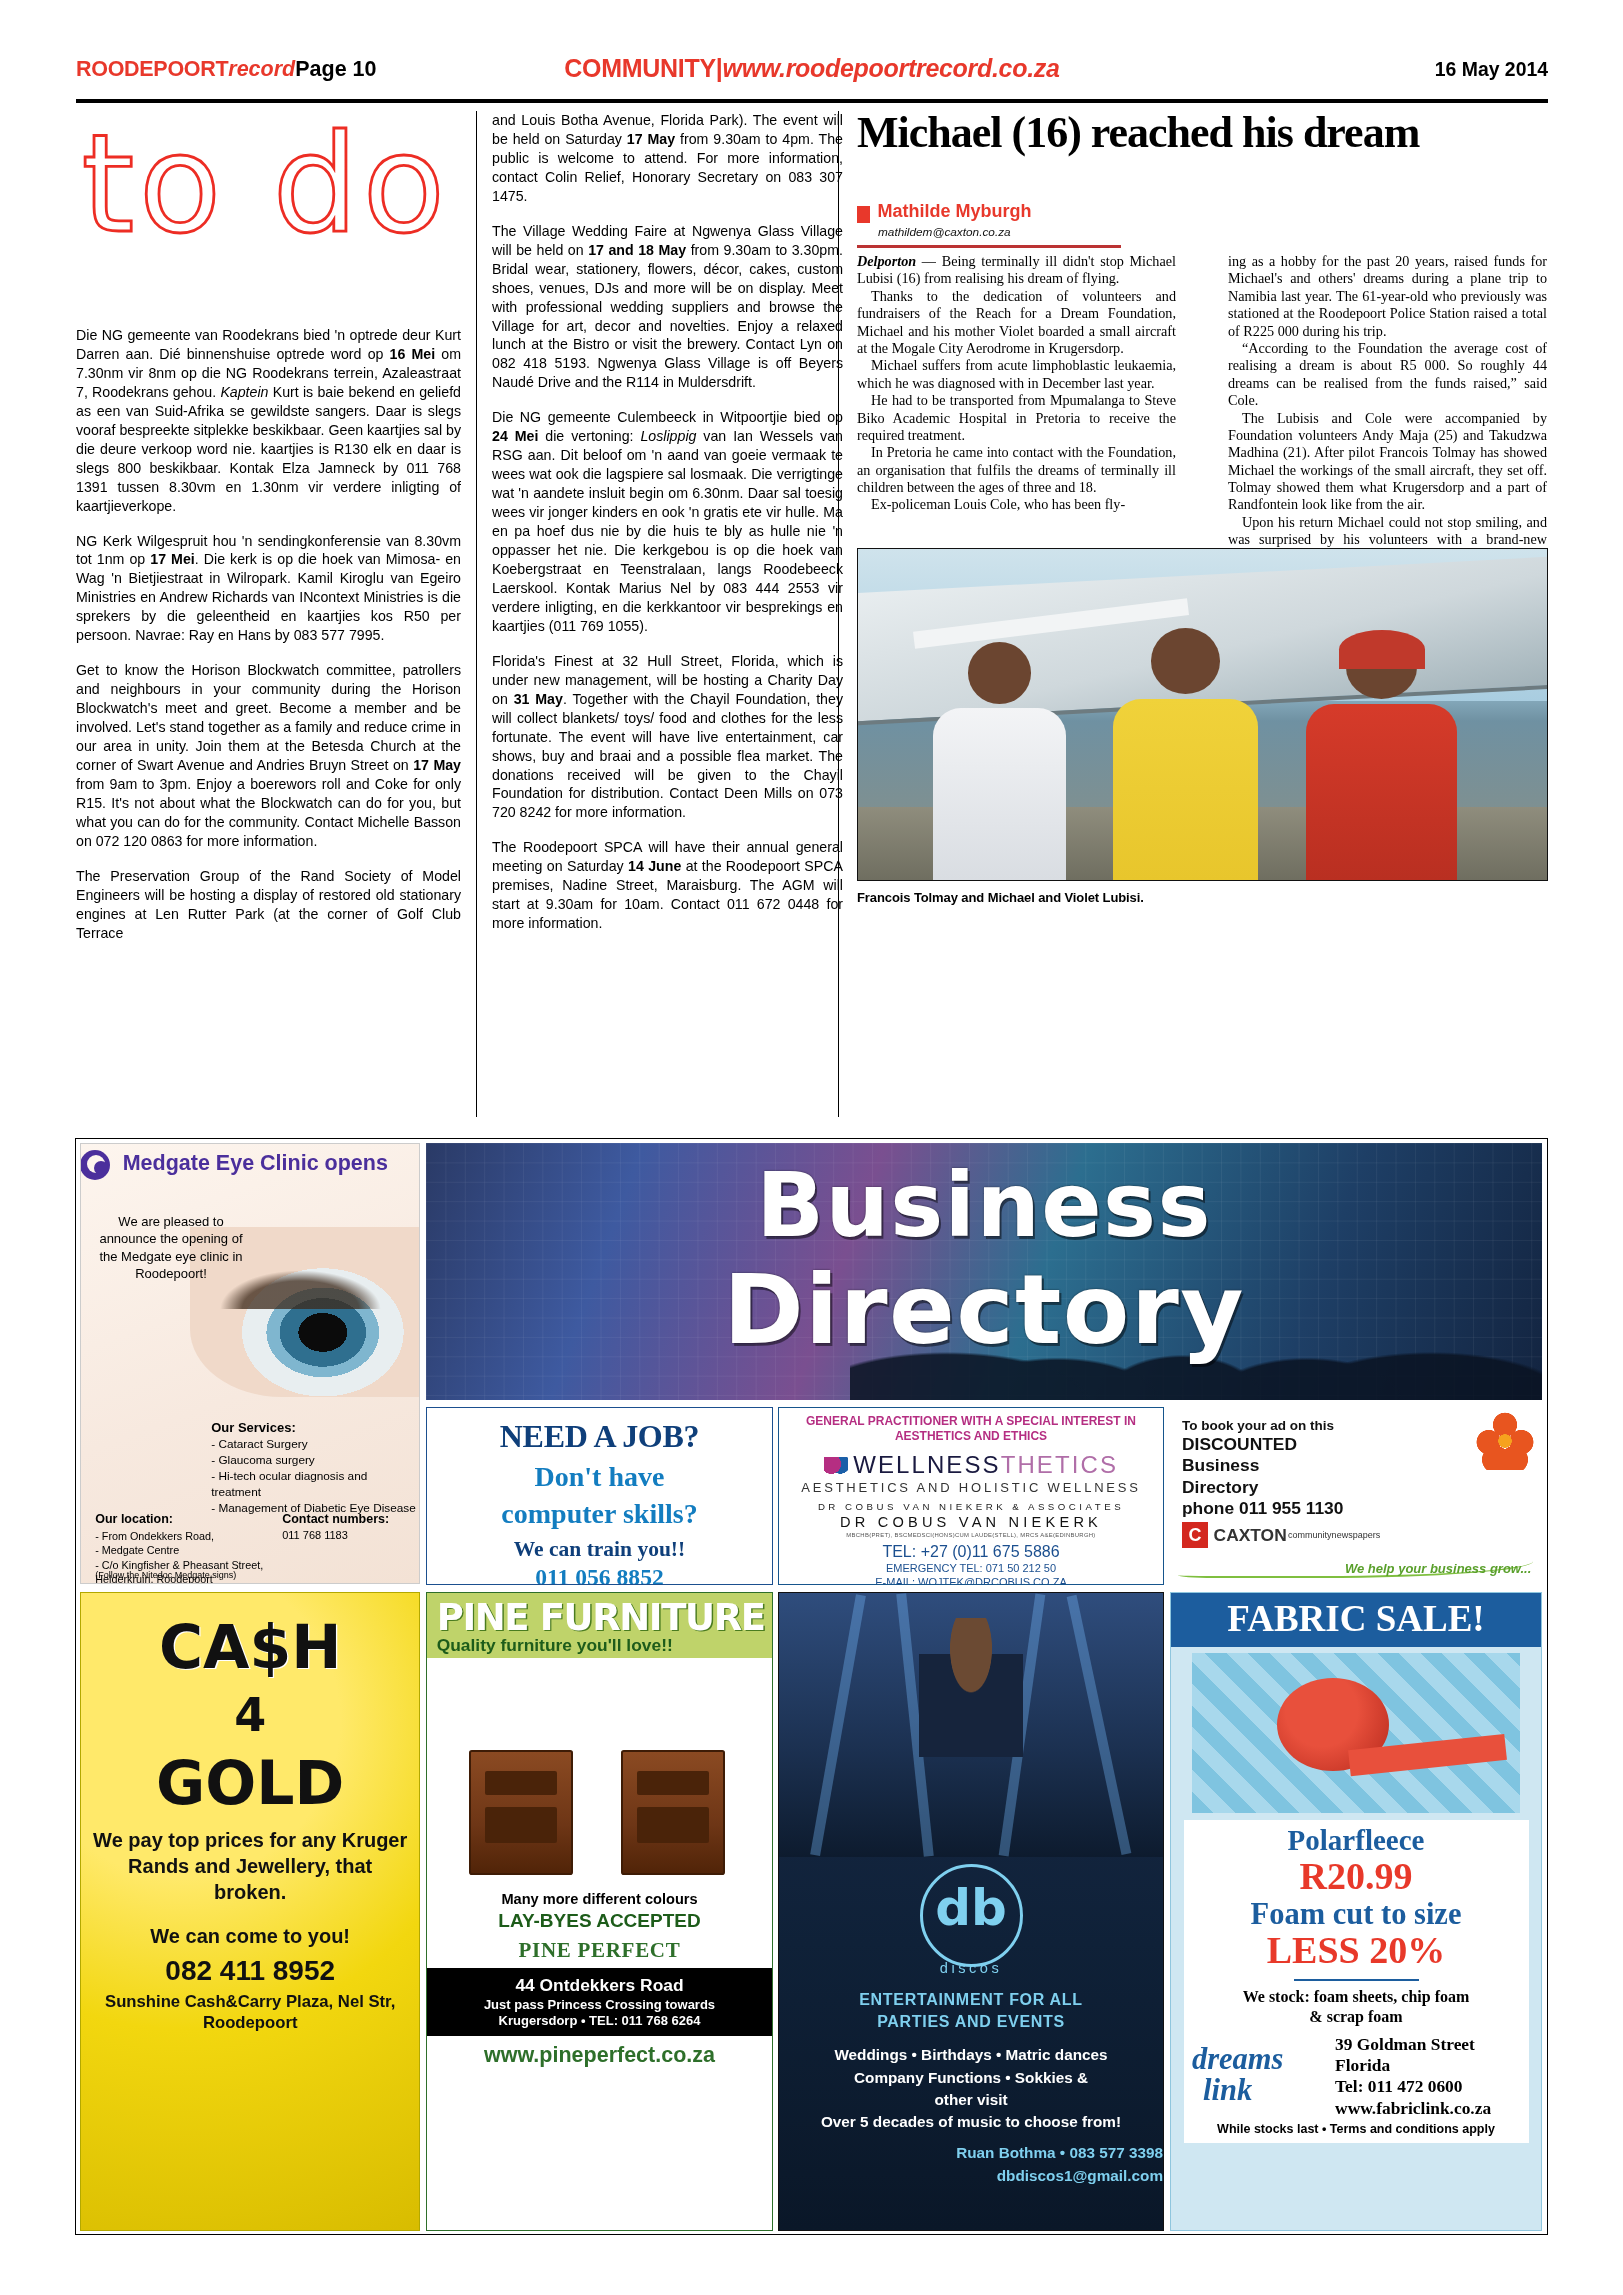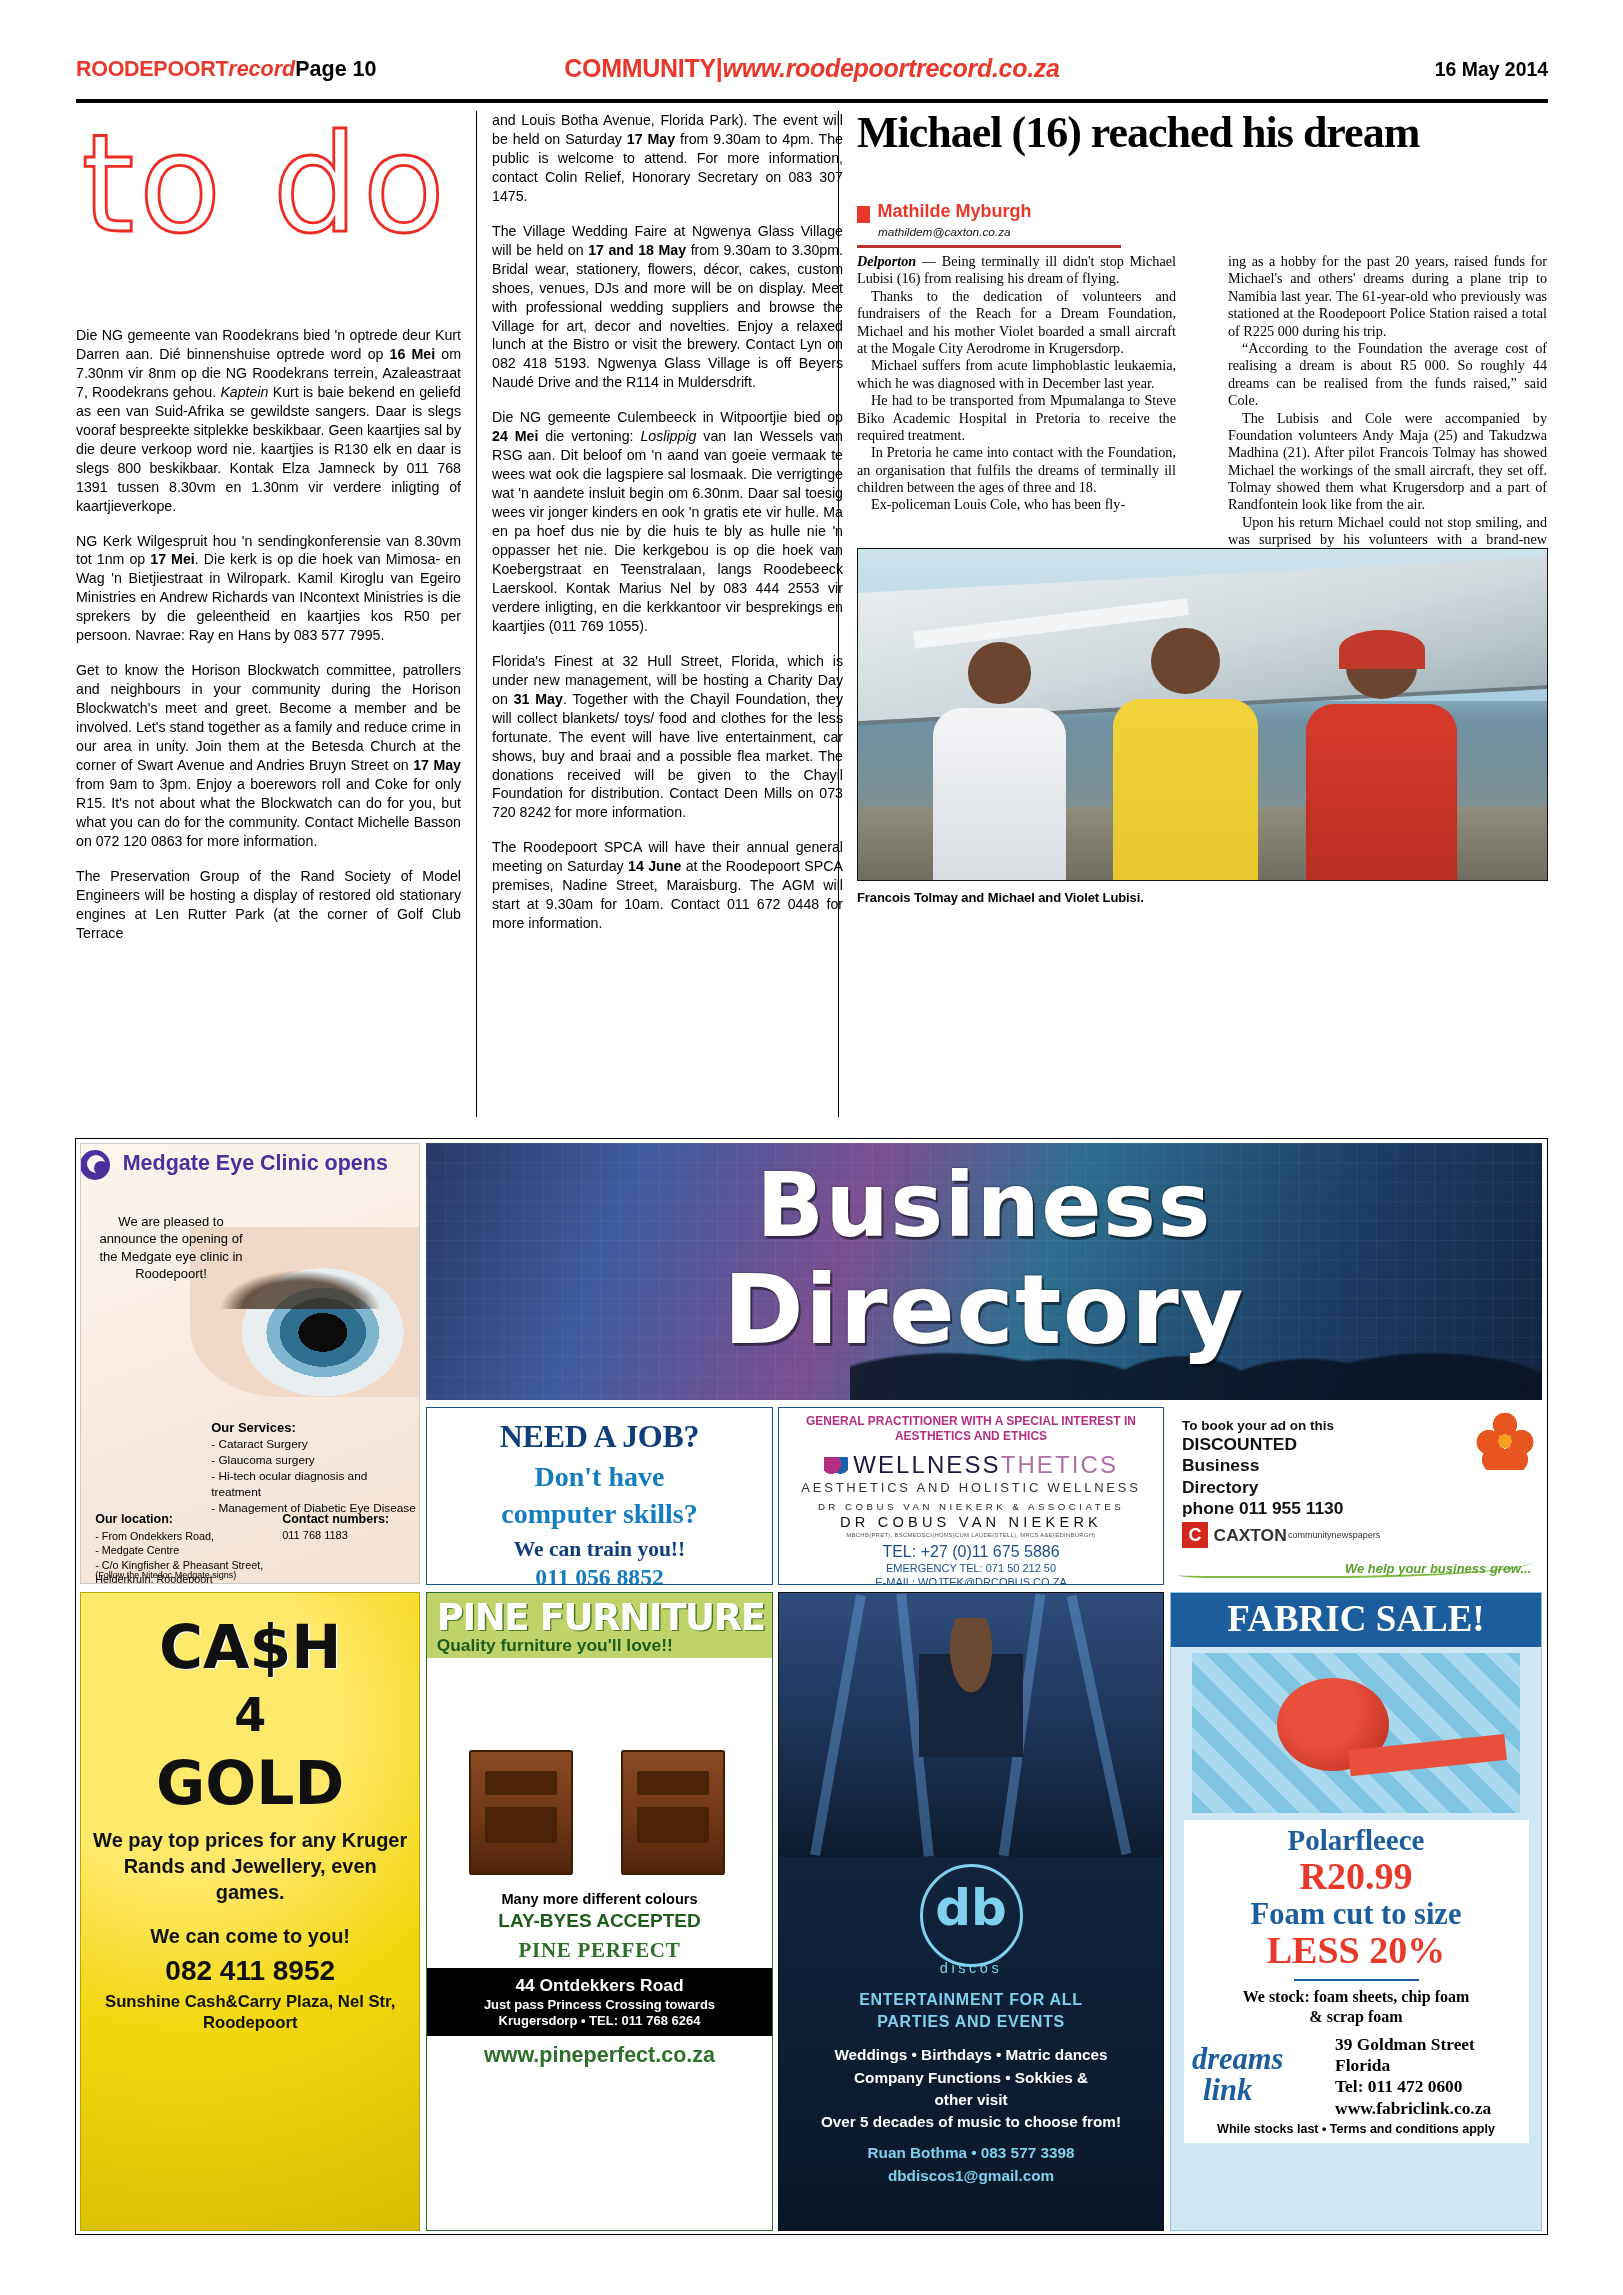--- a/index.html
+++ b/index.html
@@ -248,21 +248,21 @@
        linear-gradient(180deg, transparent 0 26%, #16243c 26% 100%); }
   .db-beam { position:absolute; top:0; width:9.7px; height:100%; background:rgba(120,190,255,.35); }
   .db-logo { text-align:center; margin-top:7px; }
   .db-circle { display:inline-block; width:103px; height:103px; border-radius:50%;
      border:3.5px solid #7fd0ef; color:#7fd0ef; font-family:"DejaVu Sans", sans-serif;
      font-weight:bold; font-size:50px; line-height:83px; }
   .db-disc { text-align:center; color:#7fd0ef; font-size:14.6px; letter-spacing:3.5px; margin-top:-7px; }
   .db-tag { text-align:center; color:#7fd0ef; font-size:16px; font-weight:bold; line-height:1.3;
      letter-spacing:0.7px; margin-top:14px; }
   .db-line { text-align:center; color:#fff; font-size:15.3px; font-weight:bold; line-height:1.35; margin-top:12.5px; }
-  .db-ct { text-align:center; color:#7fd0ef; font-size:15.3px; font-weight:bold; margin-top:9.7px; line-height:1.4; }
+  .db-ct { text-align:right; color:#7fd0ef; font-size:15.3px; font-weight:bold; margin-top:9.7px; line-height:1.4; }
 
   .fab-hd { background:#1c5d9e; color:#fff; text-align:center;
      font-family:"Liberation Serif", serif; font-weight:bold; font-size:37px; padding:4.2px 0 7px; }
   .fab-img { height:160px; margin:5.6px 21px 0 21px; position:relative; overflow:hidden;
      background: repeating-linear-gradient(45deg,#7fc4e0 0 15.3px,#a8d8ec 15.3px 30.5px); border:0; }
   .fab-roll { position:absolute; left:26%; top:16%; width:34%; height:58%; border-radius:50%;
      background: radial-gradient(circle at 40% 35%, #e8503c 0 40%, #b5281b 100%); }
   .fab-strip { position:absolute; left:48%; top:56%; width:48%; height:16%; background:#e8503c; transform:rotate(-6deg); }
   .fab-body { background:#fff; margin:7px 12.5px 0 12.5px; padding:4.2px 5.6px 7px; }
   .fab-p { text-align:center; font-family:"Liberation Serif", serif; font-weight:bold;
@@ -440,21 +440,21 @@
         <span class="cx-sq">C</span><span class="cx-tx">CAXTON</span><span class="cx-tx" style="font-size:9px;font-weight:normal;margin-left:1.4px;">communitynewspapers</span>
       </div>
       <div class="bk-swoosh"></div>
       <div class="bk-grow">We help your business grow...</div>
     </div>
 
     <div class="ad adCash">
       <div class="cash-t1">CA$H</div>
       <div class="cash-t2">4</div>
       <div class="cash-t3">GOLD</div>
-      <div class="cash-l">We pay top prices for any Kruger Rands and Jewellery, even games.</div>
+      <div class="cash-l">We pay top prices for any Kruger Rands and Jewellery, that broken.</div>
       <div class="cash-l" style="margin-top:18px;">We can come to you!</div>
       <div class="cash-big">082 411 8952</div>
       <div class="cash-sm">Sunshine Cash&amp;Carry Plaza, Nel Str, Roodepoort</div>
     </div>
 
     <div class="ad adPine">
       <div class="pine-band">
         <div class="pine-name">PINE FURNITURE</div>
         <div class="pine-sub">Quality furniture you'll love!!</div>
       </div>

